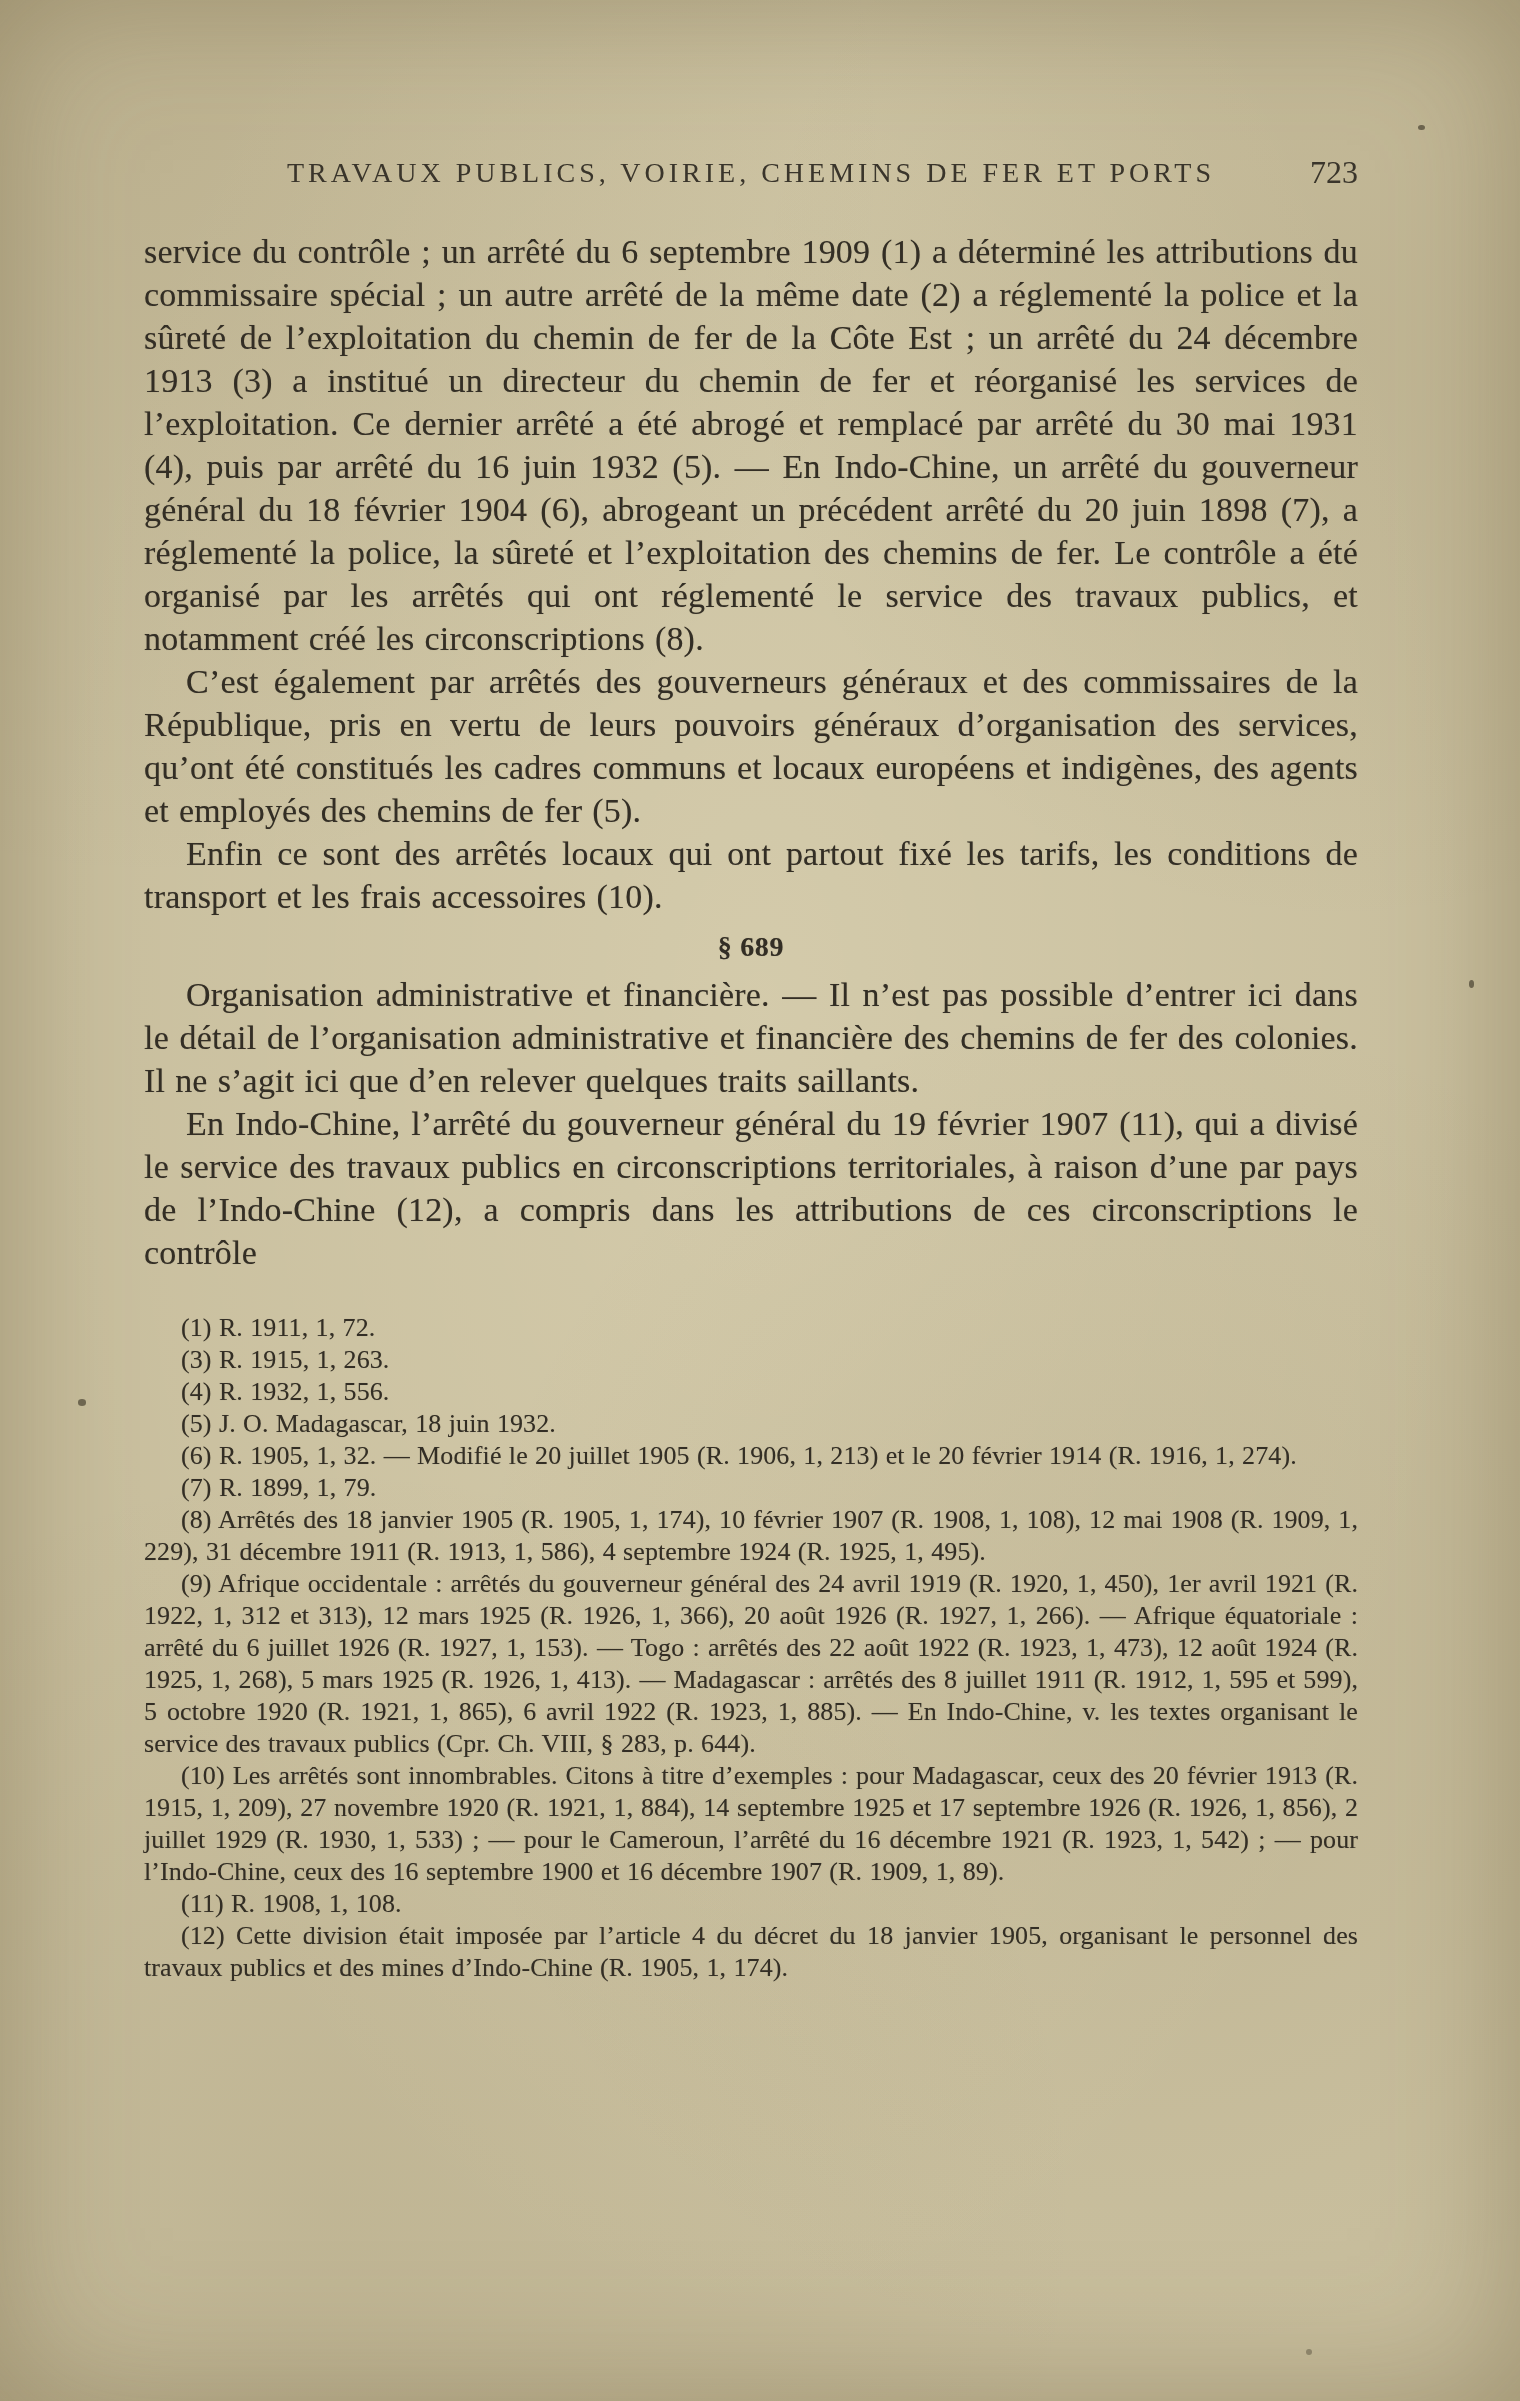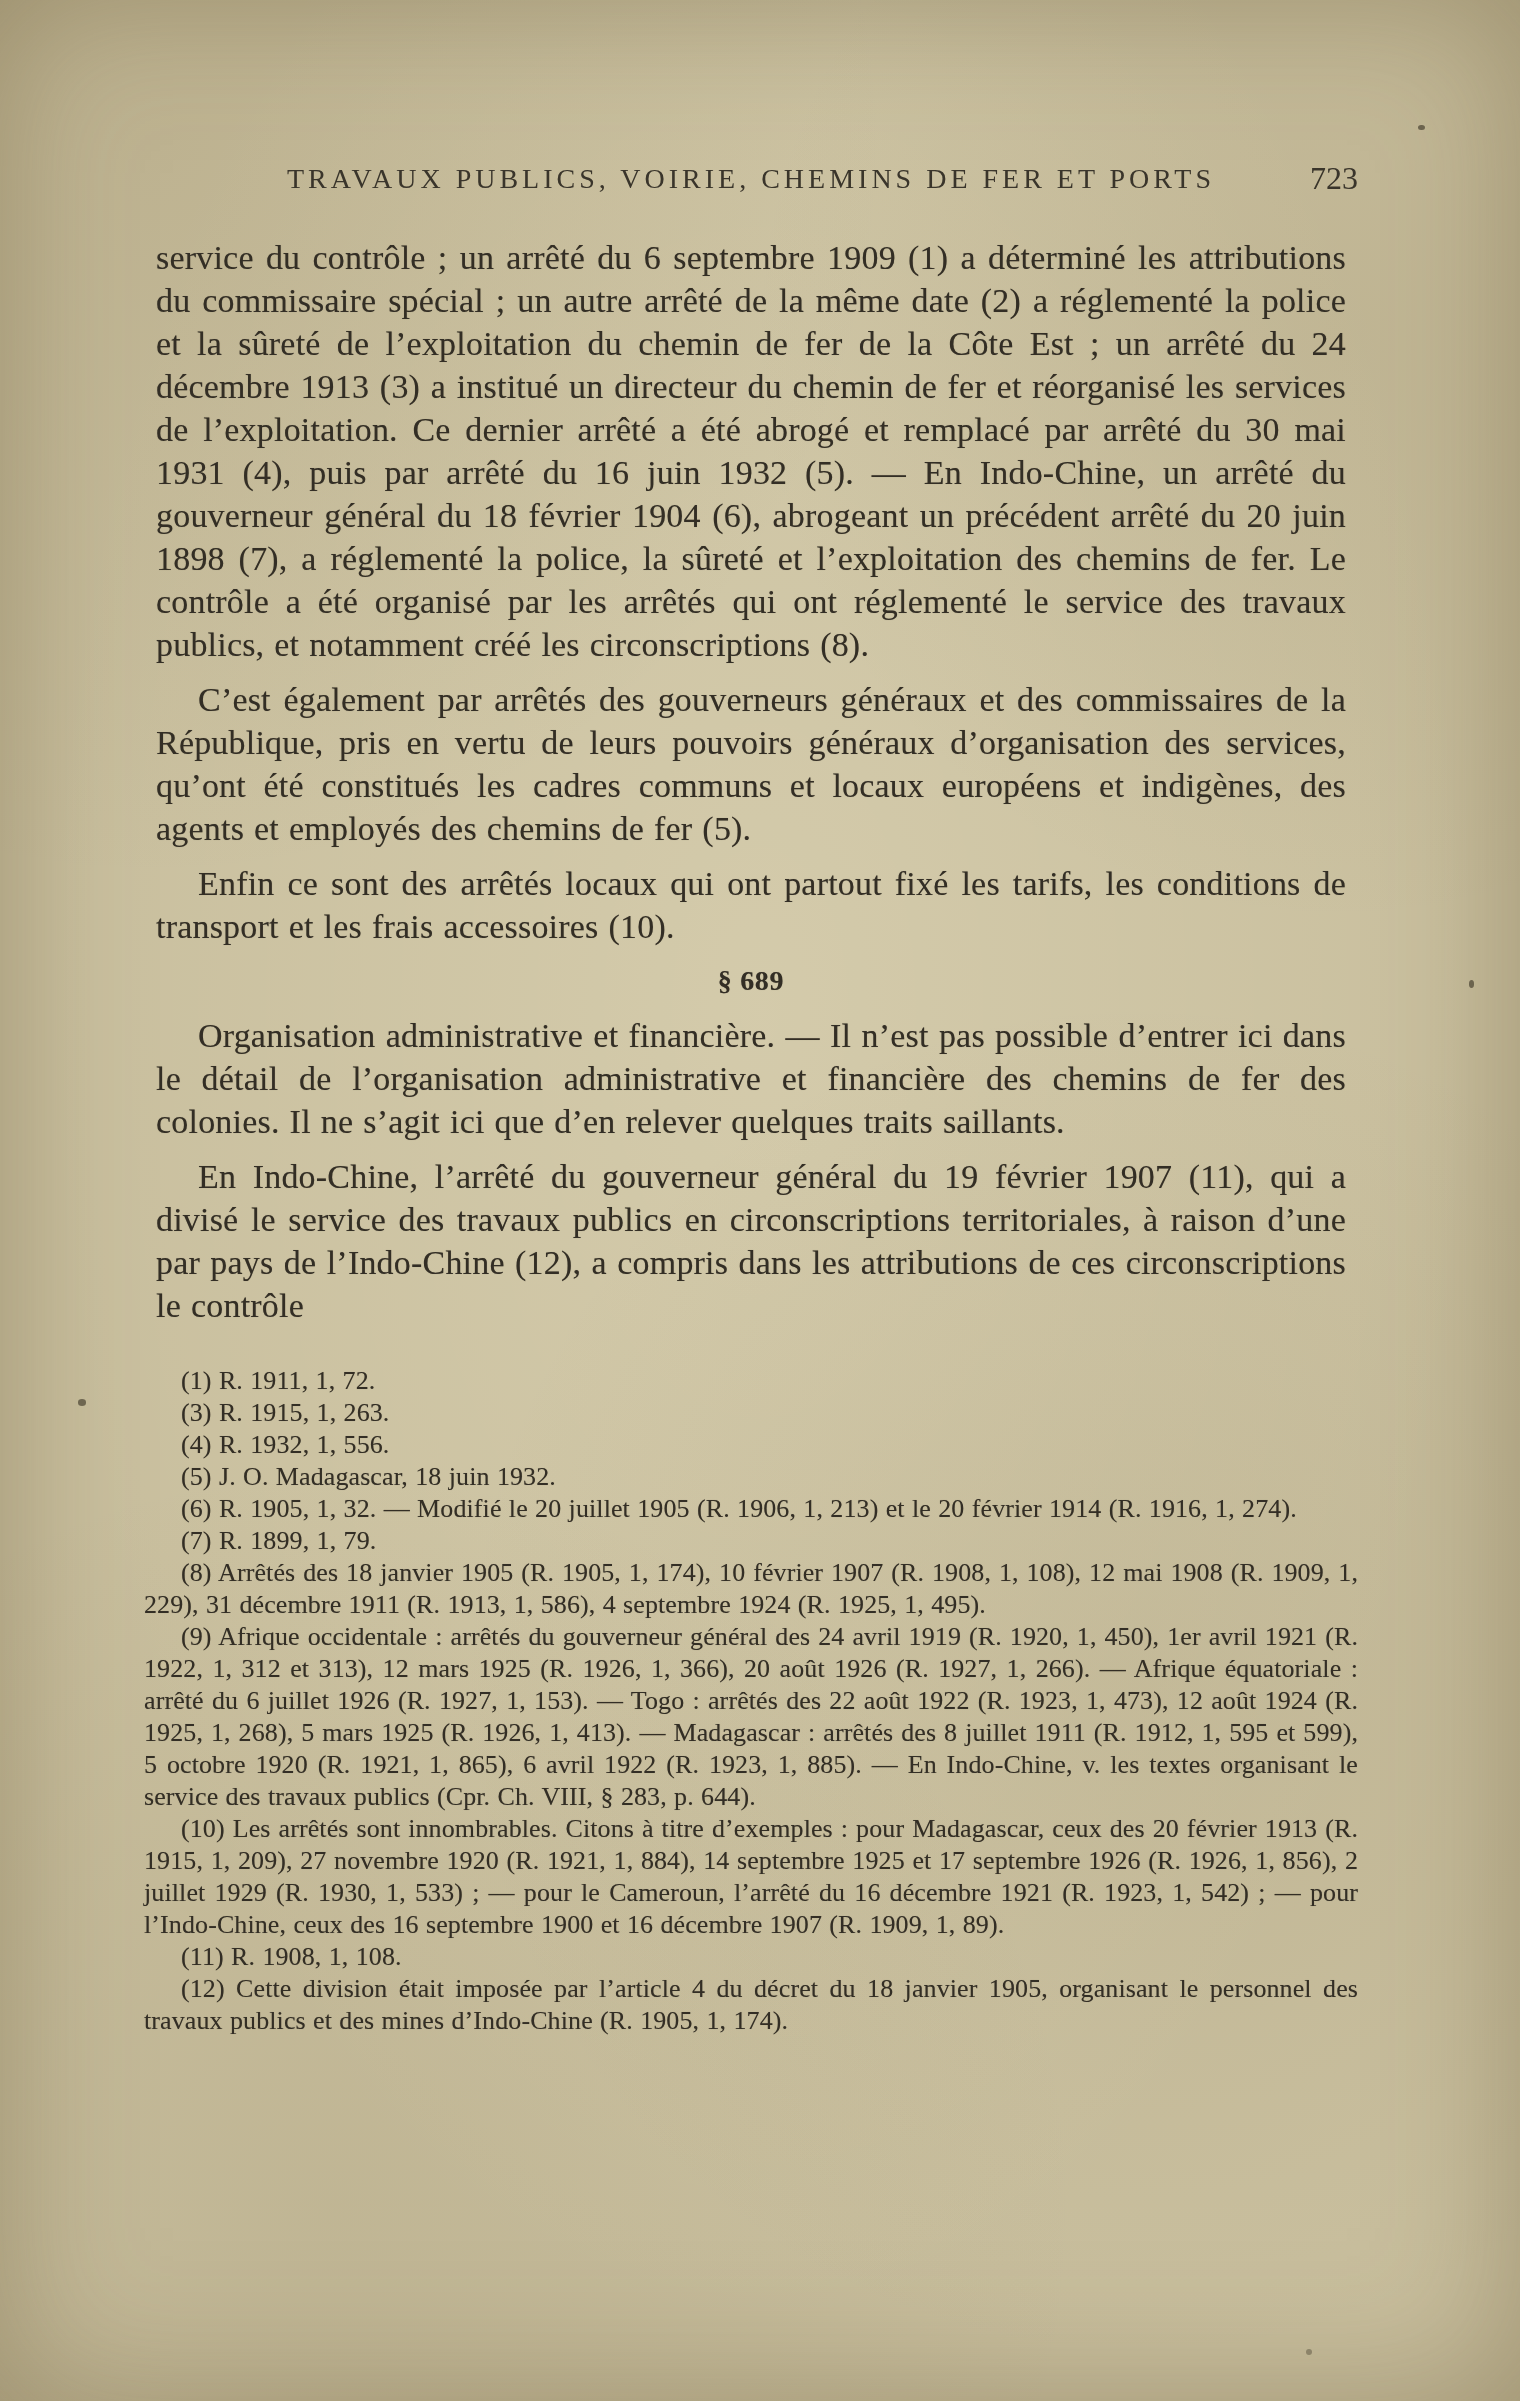--- a/index.html
+++ b/index.html
@@ -24,21 +24,21 @@
       radial-gradient(circle at 88% 14%, rgba(110, 92, 52, 0.10), transparent 24%),
       radial-gradient(circle at 75% 70%, rgba(100, 85, 48, 0.08), transparent 34%),
       radial-gradient(circle at 22% 92%, rgba(100, 85, 48, 0.09), transparent 30%),
       radial-gradient(ellipse at 50% 42%, rgba(255, 249, 222, 0.20), transparent 68%),
       #c9bf9e;
     box-shadow: inset 0 0 145px rgba(88, 72, 38, 0.38);
   }
   .text-block {
     position: absolute;
     left: 144px;
-    top: 162px;
+    top: 156px;
     width: 1214px;
   }
   .page-header {
     position: relative;
     height: 33px;
     margin-bottom: 41px;
   }
   .running-title {
     text-align: center;
     font-size: 28px;
@@ -48,21 +48,21 @@
   }
   .page-number {
     position: absolute;
     right: 0;
     top: 0;
     font-size: 32px;
     line-height: 33px;
     color: #3a352b;
   }
   .body-para {
-    margin: 12px;
+    margin: 0;
     text-align: justify;
     font-size: 34px;
     line-height: 43px;
     letter-spacing: 0.2px;
     word-spacing: 1.3px;
     text-shadow: 0 0 0.7px rgba(48, 42, 30, 0.35);
   }
   .indent {
     text-indent: 42px;
   }

